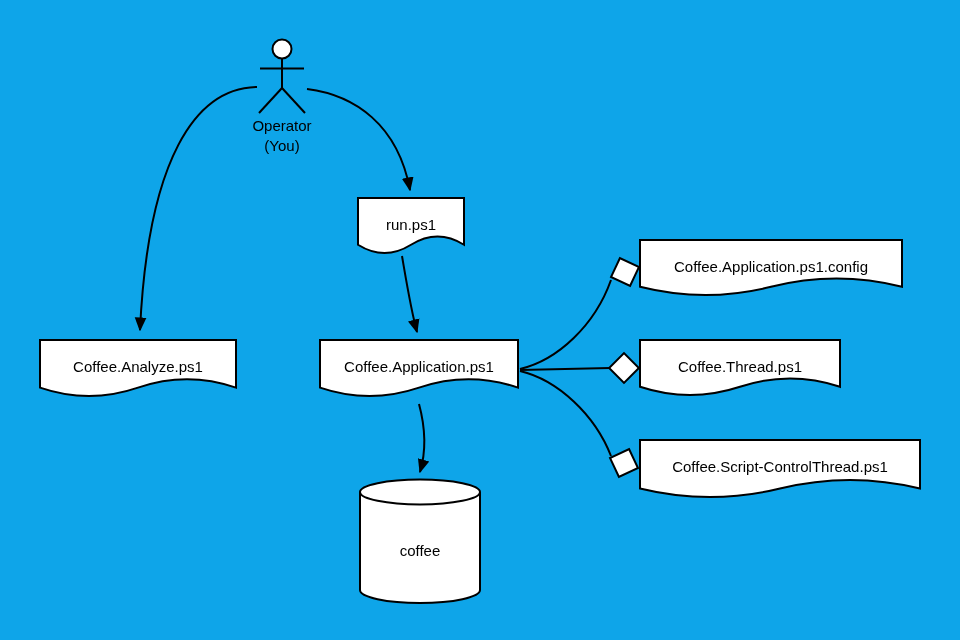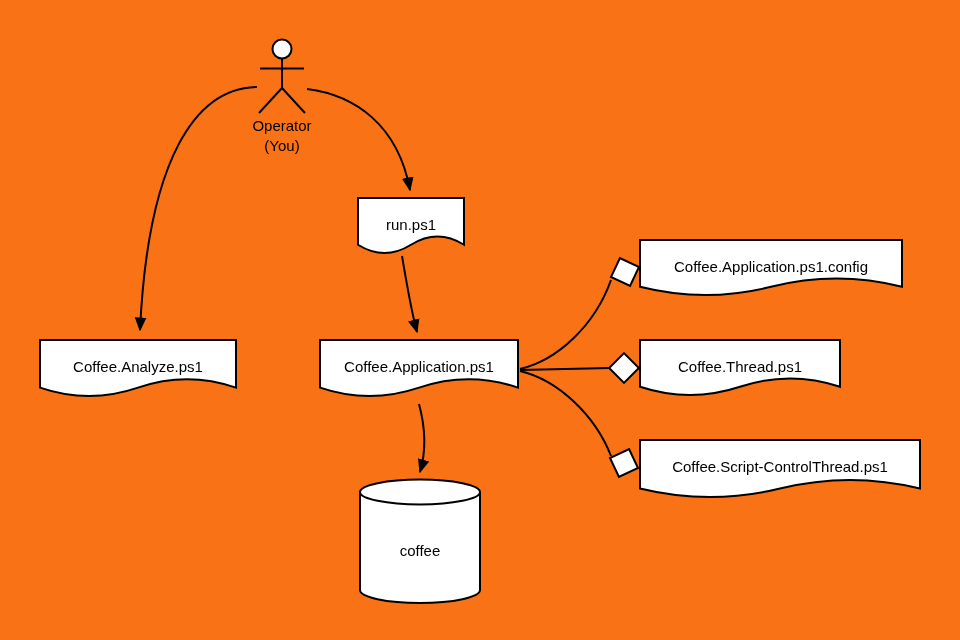--- a/index.html
+++ b/index.html
@@ -1,20 +1,20 @@
 <!DOCTYPE html>
 <html><head>
 <meta charset="utf-8">
 <style>
   html, body { margin: 0; padding: 0; background: #ffffff; }
   .canvas {
     position: relative;
     width: 960px;
     height: 640px;
-    background: #f97316;
+    background: #0ea5e9;
     overflow: hidden;
   }
   svg text {
     font-family: "Liberation Sans", sans-serif;
     font-size: 15px;
     fill: #000000;
     text-anchor: middle;
   }
   .ln    { stroke: #000000; stroke-width: 2; fill: none; }
   .shape { stroke: #000000; stroke-width: 2; fill: #ffffff; }

